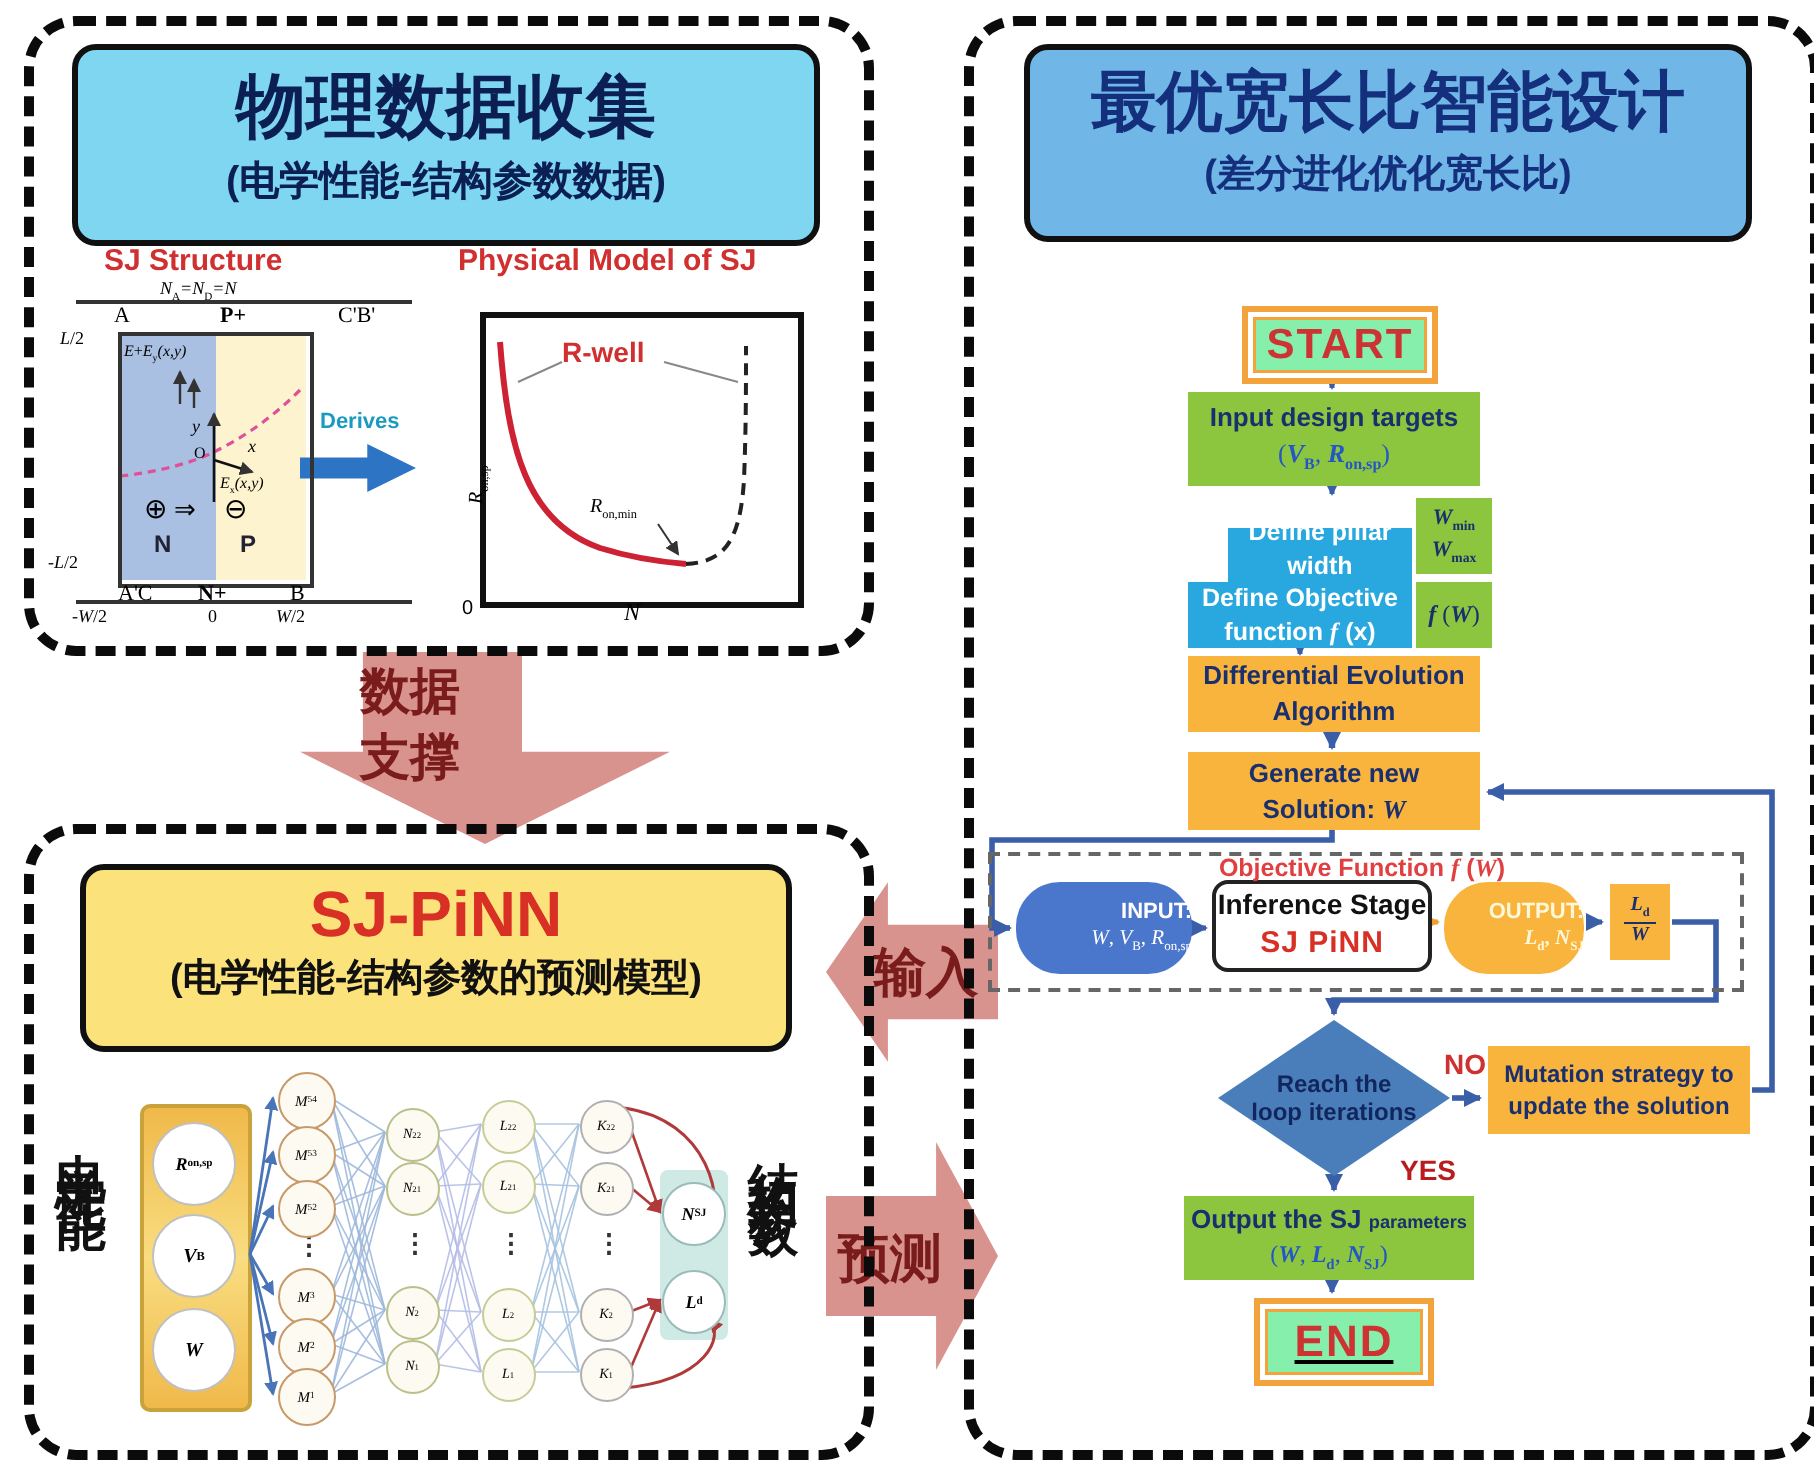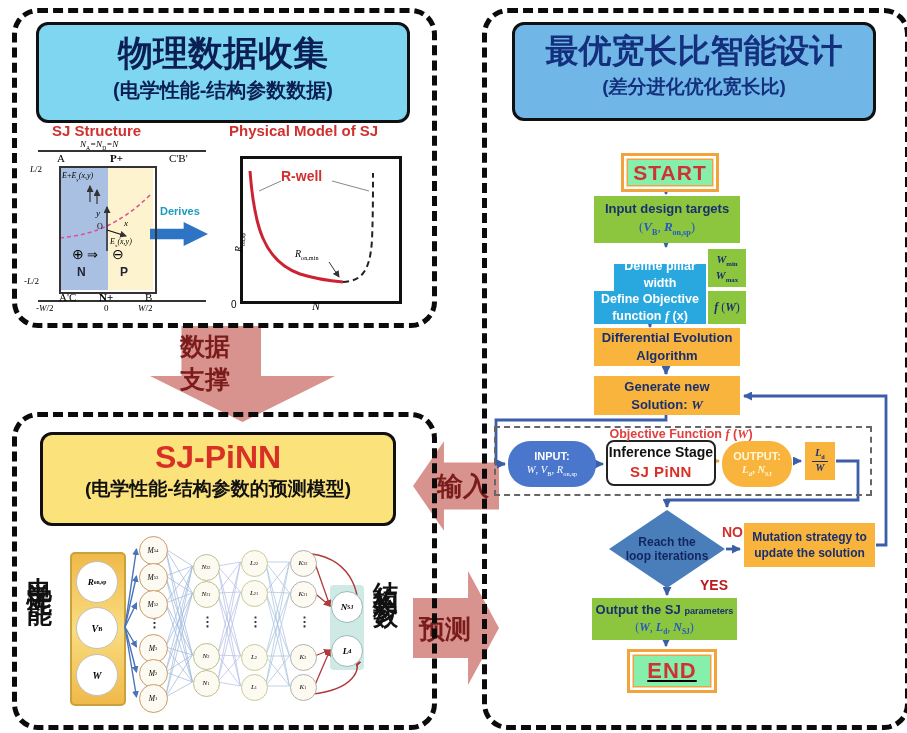--- a/index.html
+++ b/index.html
@@ -22,21 +22,21 @@
   .blockarrow{position:absolute;background:#d9938e;z-index:1;}
   .ba-text{position:absolute;font-weight:bold;color:#7a1c1c;z-index:2;white-space:nowrap;}
   .fbox{position:absolute;z-index:3;display:flex;flex-direction:column;justify-content:center;
         align-items:center;text-align:center;line-height:1.35;}
   .green{background:#8cc63e;} .blue{background:#29a8e0;color:#fff;} .orange{background:#f8b43c;}
   .navy{color:#1a2f6e;} .bluetxt{color:#2457c5;}
   .pill{position:absolute;background:#86efac;border:3px solid #f2a33c;
         box-shadow:inset 0 0 0 2.5px #fff, inset 0 0 0 4px #f2a33c;
         display:flex;align-items:center;justify-content:center;z-index:3;}
   .pill span{color:#cd3333;font-weight:bold;letter-spacing:1px;}
-  .rounded{border-radius:22px;}
+  .rounded{border-radius:22px;align-items:flex-end;}
   .nn-node{position:absolute;border-radius:50%;background:#fdfaf2;display:flex;align-items:center;
            justify-content:center;z-index:4;font-family:"Liberation Serif",serif;}
   .io-node{position:absolute;border-radius:50%;background:#fff;border:1px solid #c0c0c0;
            display:flex;align-items:center;justify-content:center;z-index:4;
            font-family:"Liberation Serif",serif;font-weight:bold;}
   .vtext{position:absolute;writing-mode:vertical-rl;text-orientation:upright;font-weight:bold;
          color:#111;z-index:4;letter-spacing:8px;}
   .diamond{position:absolute;background:#4a7ebb;z-index:3;display:flex;flex-direction:column;
            justify-content:center;align-items:center;text-align:center;
            clip-path:polygon(50% 0,100% 50%,50% 100%,0 50%);}

